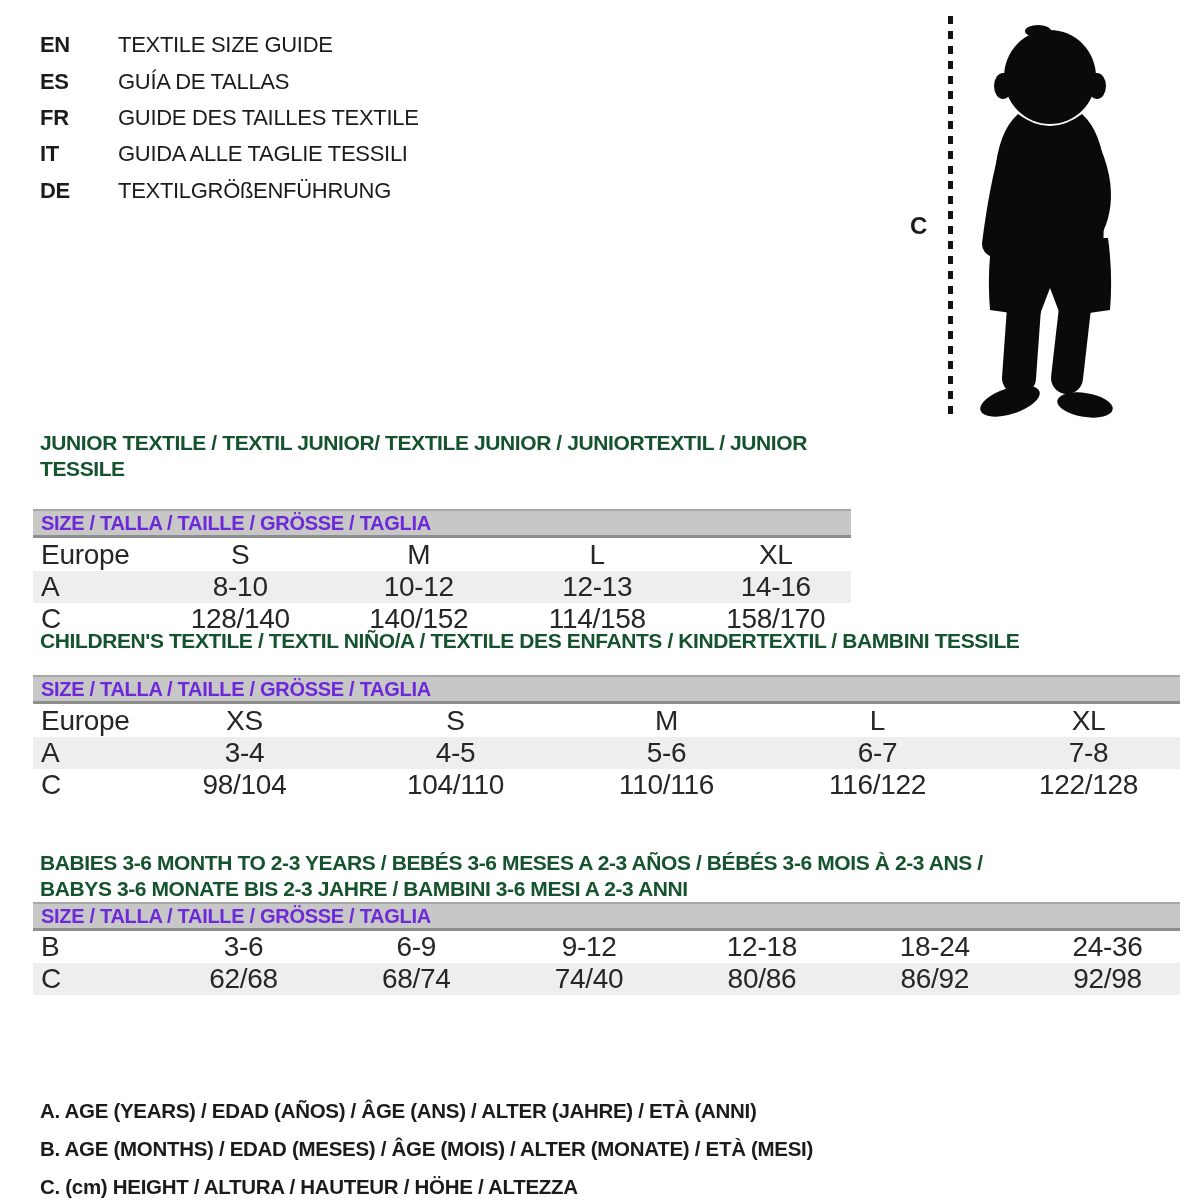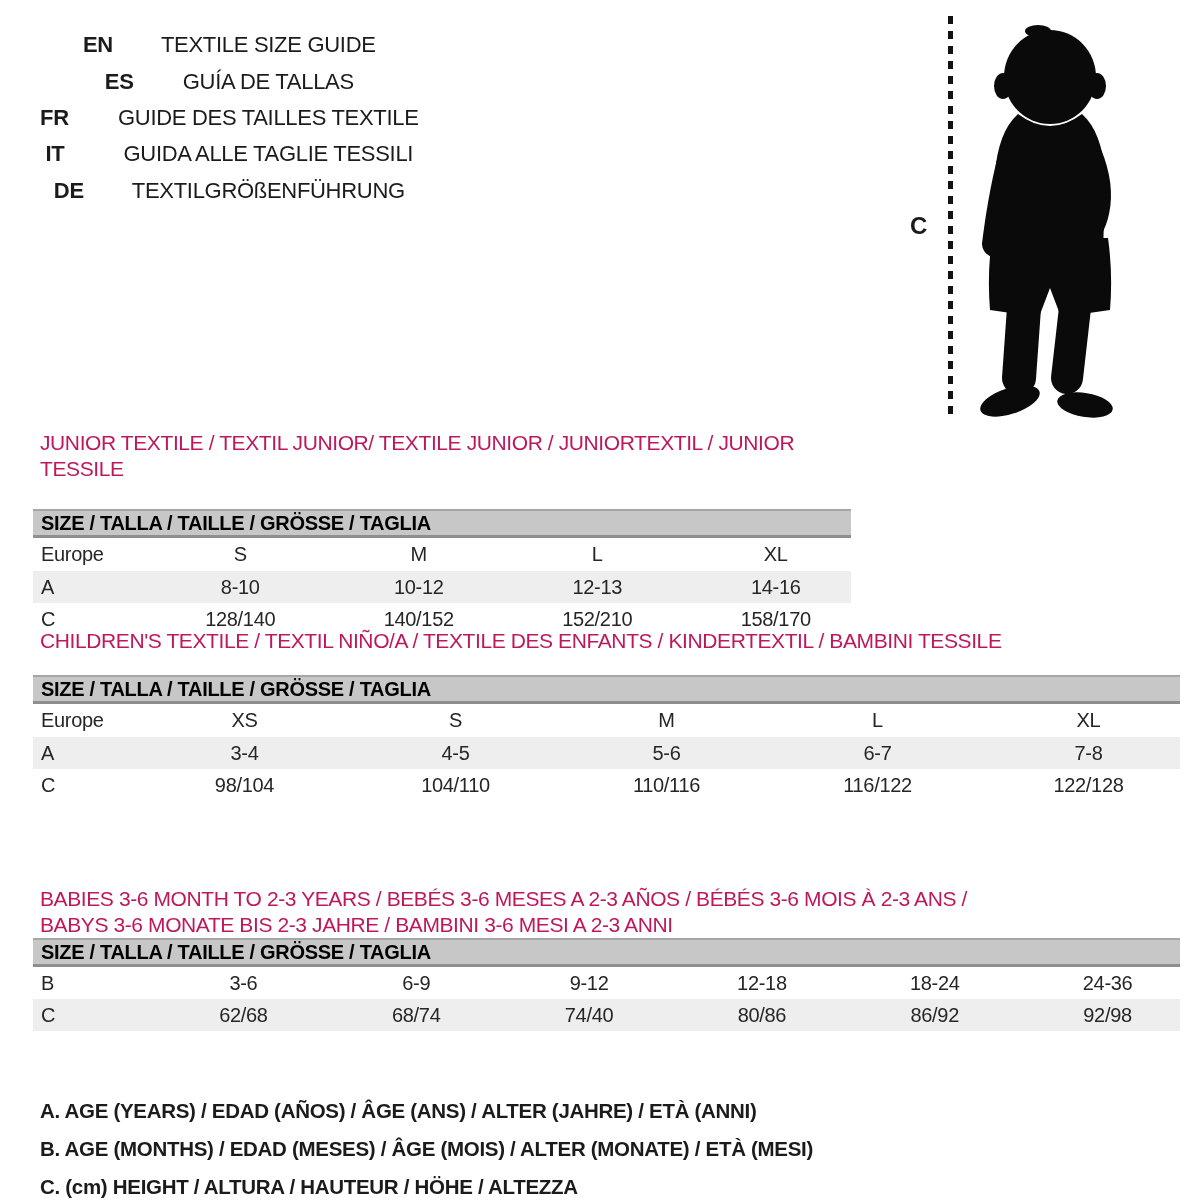--- a/index.html
+++ b/index.html
@@ -4,47 +4,47 @@
 <style>
   * { margin:0; padding:0; box-sizing:border-box; }
   html,body { background:#ffffff; }
   body {
     width:1200px; height:1200px; position:relative; overflow:hidden;
     font-family:"Liberation Sans", sans-serif; color:#1b1b1b;
   }
 
   
   .lang-block { position:absolute; left:40px; top:27px; }
-  .lang-row { display:flex; height:36.4px; align-items:center;justify-content:center; }
+  .lang-row { display:flex; height:36.4px; align-items:center; }
   .lang-code { width:78px; font-weight:700; font-size:22px; letter-spacing:-0.3px; }
   .lang-label { font-weight:400; font-size:22px; letter-spacing:-0.3px; }
 
   
   .figure { position:absolute; left:900px; top:0; width:300px; height:430px; }
   .dash-line {
     position:absolute; left:48px; top:16px; width:5px; height:402px;
     background-image:repeating-linear-gradient(to bottom, #121212 0 8px, transparent 8px 15px);
   }
   .figure-c { position:absolute; left:10px; top:212px; font-weight:700; font-size:24px; }
   .silhouette { position:absolute; left:62px; top:16px; }
 
   
   .size-section { position:absolute; left:33px; }
   .size-section h2 {
-    font-size:21px; font-weight:400; letter-spacing:-0.4px; color:#be185d;
+    font-size:21px; font-weight:700; letter-spacing:-0.4px; color:#14532d;
     padding-left:7px; line-height:26px;
   }
   .babies-title { line-height:38px; }
   .size-bar {
     height:29px; background:#c7c7c7;
     border-top:2px solid #a6a6a6; border-bottom:3px solid #8e8e8e;
     display:flex; align-items:center; padding-left:8px;
-    font-weight:700; font-size:20px; color:#000000; letter-spacing:-0.3px;
+    font-weight:700; font-size:20px; color:#6d28d9; letter-spacing:-0.3px;
   }
-  .trow { display:grid; align-items:center; height:32px; font-size:20px; letter-spacing:-0.3px; color:#262626;gap:28px; }
+  .trow { display:grid; align-items:center; height:32px; font-size:28px; letter-spacing:-0.3px; color:#262626;gap:28px; }
   .junior-grid   { grid-template-columns:104px repeat(4,1fr); }
   .children-grid { grid-template-columns:92px  repeat(5,1fr); }
   .babies-grid   { grid-template-columns:110px repeat(6,1fr); }
   .junior   { width:818px; }
   .children { width:1147px; }
   .babies   { width:1147px; }
   .trow .rlabel { text-align:left; padding-left:8px; }
   .trow .cell { text-align:center; }
   .stripe { background:#eeeeee; }
   .jr-bar-gap { margin-top:27px; }
@@ -118,21 +118,21 @@
     <div class="rlabel">A</div>
     <div class="cell">8-10</div>
     <div class="cell">10-12</div>
     <div class="cell">12-13</div>
     <div class="cell">14-16</div>
   </div>
   <div class="trow junior-grid">
     <div class="rlabel">C</div>
     <div class="cell">128/140</div>
     <div class="cell">140/152</div>
-    <div class="cell">152/210</div>
+    <div class="cell">114/158</div>
     <div class="cell">158/170</div>
   </div>
 </section>
 
 <section class="size-section children" style="top:628px;">
   <h2>CHILDREN'S TEXTILE / TEXTIL NIÑO/A / TEXTILE DES ENFANTS / KINDERTEXTIL / BAMBINI TESSILE</h2>
   <div class="size-bar ch-bar-gap">SIZE / TALLA / TAILLE / GRÖSSE / TAGLIA</div>
   <div class="trow children-grid" style="height:33px;">
     <div class="rlabel">Europe</div>
     <div class="cell">XS</div>
@@ -152,21 +152,21 @@
   <div class="trow children-grid">
     <div class="rlabel">C</div>
     <div class="cell">98/104</div>
     <div class="cell">104/110</div>
     <div class="cell">110/116</div>
     <div class="cell">116/122</div>
     <div class="cell">122/128</div>
   </div>
 </section>
 
-<section class="size-section babies" style="top:886px;">
+<section class="size-section babies" style="top:850px;">
   <h2 class="babies-title">
     <span>BABIES 3-6 MONTH TO 2-3 YEARS / BEBÉS 3-6 MESES A 2-3 AÑOS / BÉBÉS 3-6 MOIS À 2-3 ANS /</span><br>
     <span>BABYS 3-6 MONATE BIS 2-3 JAHRE / BAMBINI 3-6 MESI A 2-3 ANNI</span>
   </h2>
   <div class="size-bar bb-bar-gap">SIZE / TALLA / TAILLE / GRÖSSE / TAGLIA</div>
   <div class="trow babies-grid">
     <div class="rlabel">B</div>
     <div class="cell">3-6</div>
     <div class="cell">6-9</div>
     <div class="cell">9-12</div>

